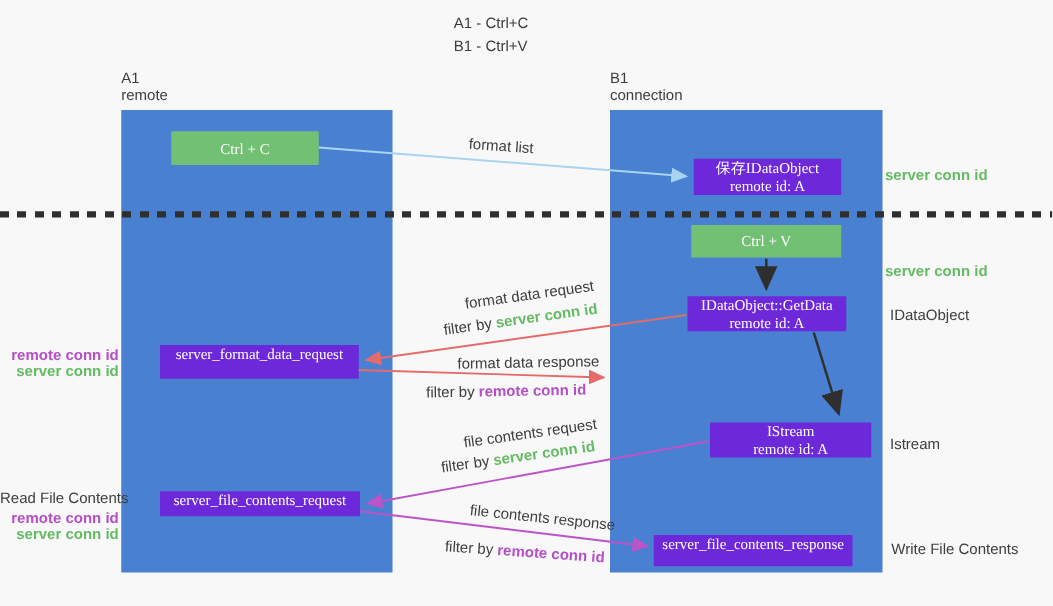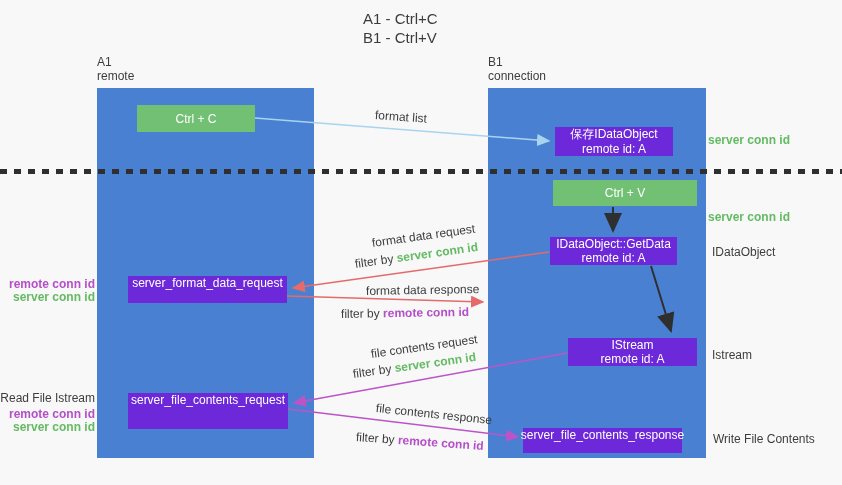--- a/index.html
+++ b/index.html
@@ -1,31 +1,31 @@
 <!DOCTYPE html>
 <html><head>
 <meta charset="utf-8">
 <style>
   html,body{margin:0;padding:0;background:#f8f8f8;}
   .canvas{
     position:relative;width:842px;height:485px;background:#f8f8f8;
     font-family:"Liberation Sans",sans-serif;overflow:hidden;color:#3d3d3d;
   }
-  .title{position:absolute;left:363px;top:9px;font-size:15px;line-height:19px;color:#3c3c3c;z-index:6;}
+  .title{position:absolute;left:363px;top:9px;font-size:12px;line-height:19px;color:#3c3c3c;z-index:6;}
   .col-header{position:absolute;top:55px;text-align:left;font-size:12px;line-height:14px;color:#3d3d3d;z-index:6;}
   .col{position:absolute;top:88px;height:370px;background:#4a80d2;z-index:1;}
   .col-a1{left:97px;width:217px;}
   .col-b1{left:488px;width:218px;}
   .dashline{
     position:absolute;left:0;top:169px;width:842px;height:5px;z-index:4;
     background:repeating-linear-gradient(90deg,#2f2f2f 0 7px,transparent 7px 14px);
   }
   .node{
     position:absolute;display:flex;flex-direction:column;align-items:center;justify-content:center;
-    color:#ffffff;font-size:12px;line-height:14px;text-align:center;z-index:3;white-space:nowrap;
+    color:#ffffff;font-size:12px;line-height:14px;text-align:center;z-index:3;white-space:nowrap;font-family:Liberation Serif, serif;
   }
   .green{background:#72c074;}
   .orange{background:#6d28d9;justify-content:space-between;}
   .lbl{position:absolute;font-size:12px;color:#3d3d3d;white-space:nowrap;z-index:6;}
   .rot{transform-origin:left center;}
   .green-t{color:#64bb64;font-weight:bold;}
   .purple-t{color:#b44fc8;font-weight:bold;}
   .side-left{position:absolute;left:0;width:95px;text-align:right;z-index:6;white-space:nowrap;}
   .side-left .line{font-size:12px;line-height:13px;font-weight:bold;}
   .plain{font-weight:normal;color:#3d3d3d;font-size:12px;line-height:14px;}
@@ -57,40 +57,40 @@
 
   <div class="node green" style="left:137px;top:105px;width:118px;height:27px;">
     <span>Ctrl + C</span>
   </div>
 
   <div class="node orange" style="left:555px;top:127px;width:118px;height:29px;">
     <span>保存IDataObject</span>
     <span>remote id: A</span>
   </div>
 
-  <div class="node green" style="left:553px;top:180px;width:144px;height:26px;">
+  <div class="node green" style="left:553px;top:180px;width:120px;height:26px;">
     <span>Ctrl + V</span>
   </div>
 
   <div class="node orange" style="left:550px;top:237px;width:127px;height:28px;">
     <span>IDataObject::GetData</span>
     <span>remote id: A</span>
   </div>
 
   <div class="node orange" style="left:128px;top:276px;width:159px;height:27px;">
     <span>server_format_data_request</span>
   </div>
 
 
   <div class="node orange" style="left:568px;top:338px;width:129px;height:28px;">
     <span>IStream</span>
     <span>remote id: A</span>
   </div>
 
-  <div class="node orange" style="left:128px;top:393px;width:160px;height:36px;">
+  <div class="node orange" style="left:128px;top:393px;width:160px;height:20px;">
     <span>server_file_contents_request</span>
   </div>
 
   <div class="node orange" style="left:523px;top:428px;width:159px;height:25px;">
     <span>server_file_contents_response</span>
   </div>
 
   <div class="lbl rot" style="left:375px;top:108px;transform:rotate(4deg);">format list</div>
 
   <div class="lbl rot" style="left:372px;top:236px;transform:rotate(-8deg);">format data request</div>
@@ -117,21 +117,21 @@
   <div class="lbl green-t" style="left:708px;top:210px;">server conn id</div>
   <div class="lbl" style="left:712px;top:245px;">IDataObject</div>
   <div class="lbl" style="left:712px;top:348px;">Istream</div>
   <div class="lbl" style="left:713px;top:432px;">Write File Contents</div>
 
   <div class="side-left" style="top:278px;">
     <div class="line purple-t">remote conn id</div>
     <div class="line green-t">server conn id</div>
   </div>
   <div class="side-left" style="top:391px;">
-    <div class="plain">Read File Istream</div>
+    <div class="plain">Read File Contents</div>
     <div class="line purple-t" style="margin-top:3px;">remote conn id</div>
     <div class="line green-t">server conn id</div>
   </div>
 
   <svg class="arrows" width="842" height="485" viewBox="0 0 842 485">
     <defs>
       <marker id="m-blue" markerWidth="9" markerHeight="8" refX="8" refY="4" orient="auto">
         <path d="M0,0 L9,4 L0,8 Z" fill="#a8d4ef"></path>
       </marker>
       <marker id="m-red" markerWidth="9" markerHeight="8" refX="8" refY="4" orient="auto">

